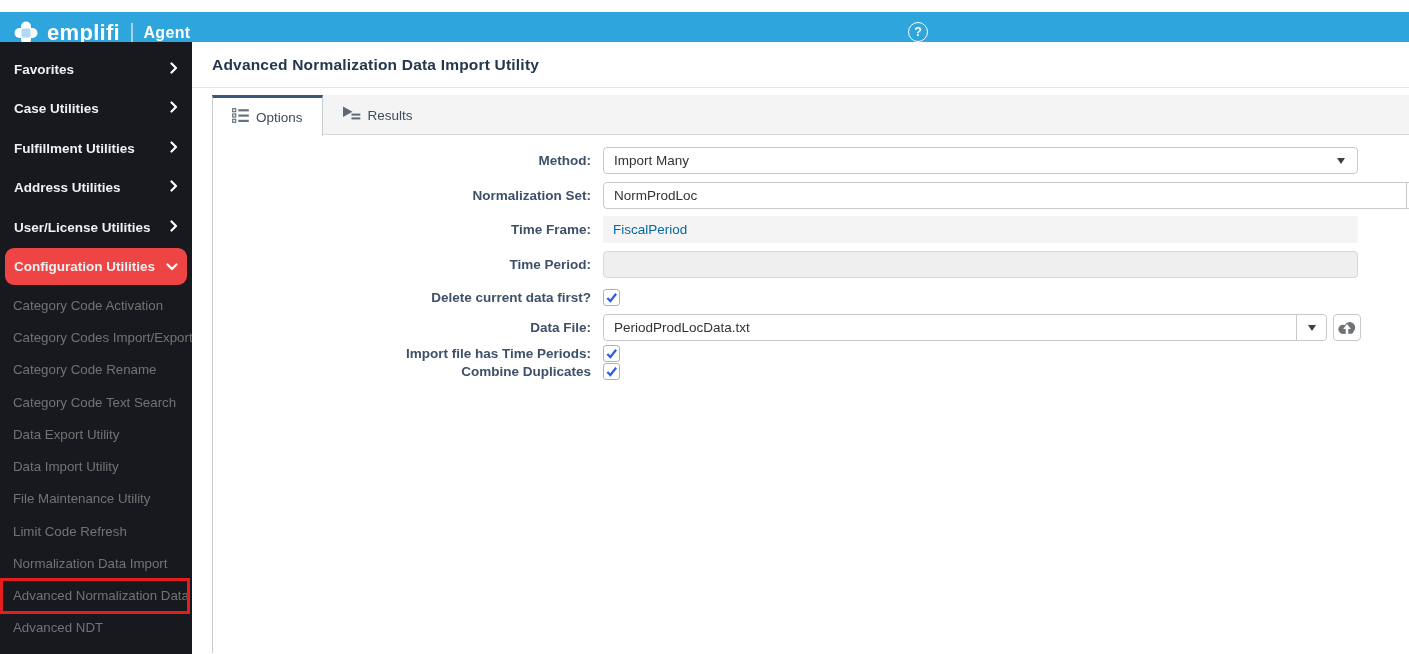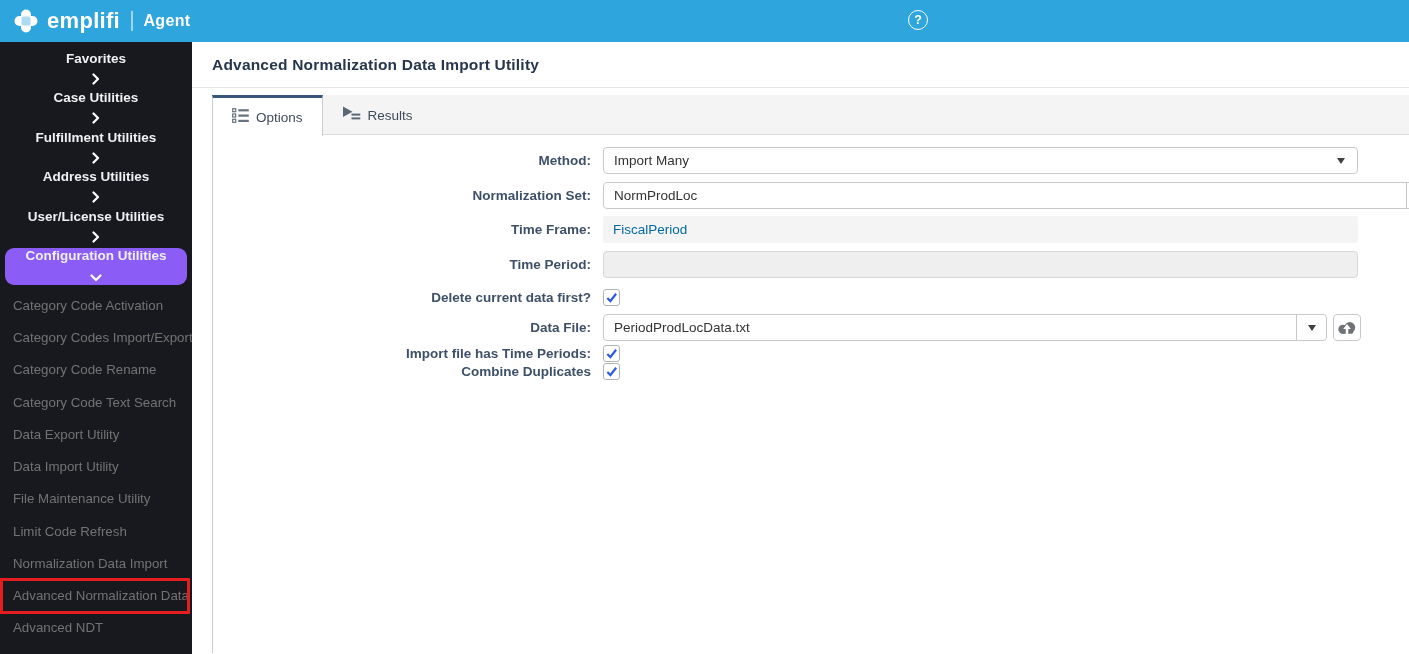--- a/index.html
+++ b/index.html
@@ -5,21 +5,21 @@
   * { box-sizing: border-box; }
   html,body { margin:0; padding:0; }
   body {
     width:1409px; height:654px; overflow:hidden;
     font-family:"Liberation Sans", sans-serif;
     background:#ffffff;
   }
 
   
   .topbar {
-    position:absolute; top:0; left:0; width:1409px; height:42px;
+    position:absolute; top:12px; left:0; width:1409px; height:42px;
     background:#2ea5dc; color:#fff;
     display:flex; align-items:center;
   }
   .brand { display:flex; align-items:center; padding-left:13px; }
   .brand-logo { margin-right:8px; display:flex; }
   .brand-name { font-size:22px; font-weight:700; letter-spacing:.3px; }
   .brand-sep { width:1.5px; height:20px; background:rgba(255,255,255,.55); margin:0 11px; }
   .brand-product { font-size:16px; font-weight:700; letter-spacing:.3px; }
   .help-btn {
     position:absolute; left:908px; top:10px;
@@ -29,23 +29,23 @@
   }
 
   
   .sidebar {
     position:absolute; top:42px; left:0; width:192px; height:612px;
     background:#17191e; color:#eef0f2; padding-top:6px; overflow:hidden;
   }
   .nav-main {
     height:37px; margin:2.5px 5px; padding:0 9px; border-radius:9px;
     display:flex; align-items:center; justify-content:space-between;
-    font-size:13.5px; font-weight:700; cursor:pointer; white-space:nowrap;flex-direction:column;
-  }
-  .nav-main.expanded { background:#8b5cf6;text-align:center; }
+    font-size:13.5px; font-weight:700; cursor:pointer; white-space:nowrap;
+  }
+  .nav-main.expanded { background:#ef4444;text-align:center; }
   .nav-sub {
     height:32.3px; padding:0 13px; display:flex; align-items:center;
     font-size:13.3px; color:#737373; cursor:pointer;
     white-space:nowrap; overflow:hidden;
   }
   .nav-sub.red-annot {
     border:3px solid #e41d1f; margin:-2px 2px -2px 0; height:36px;
     padding:0 7px 0 10px;
   }
 

